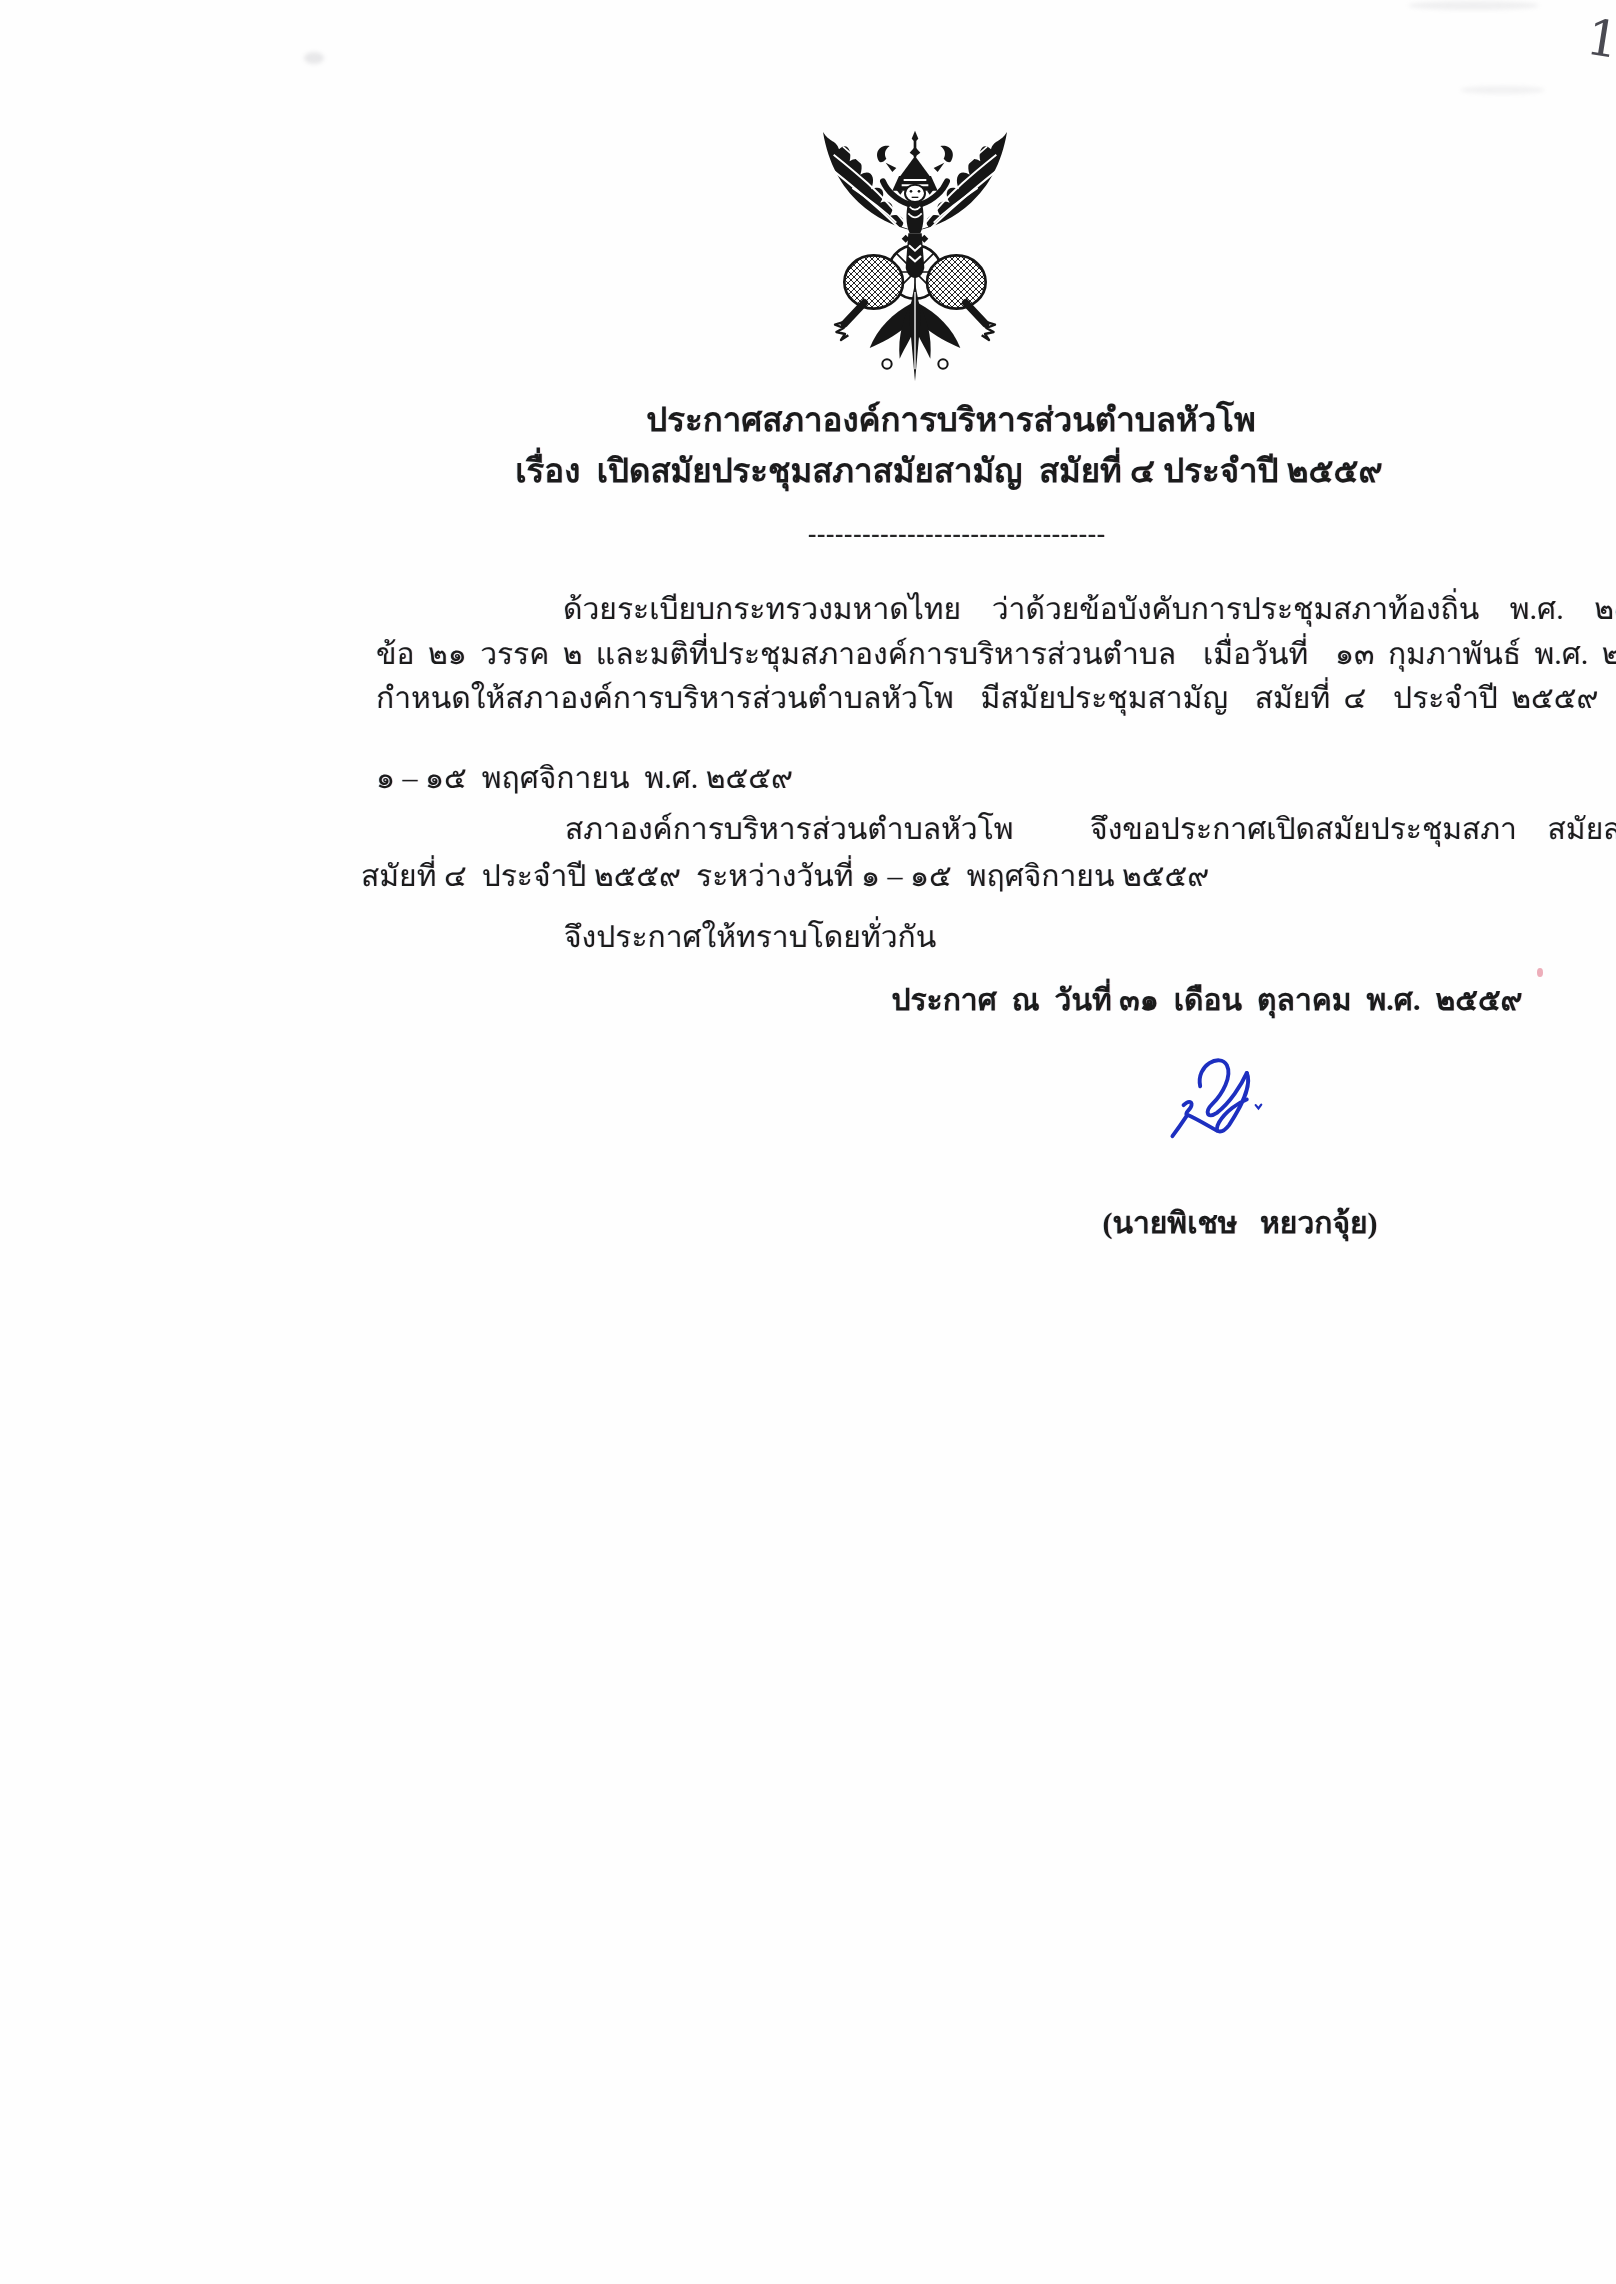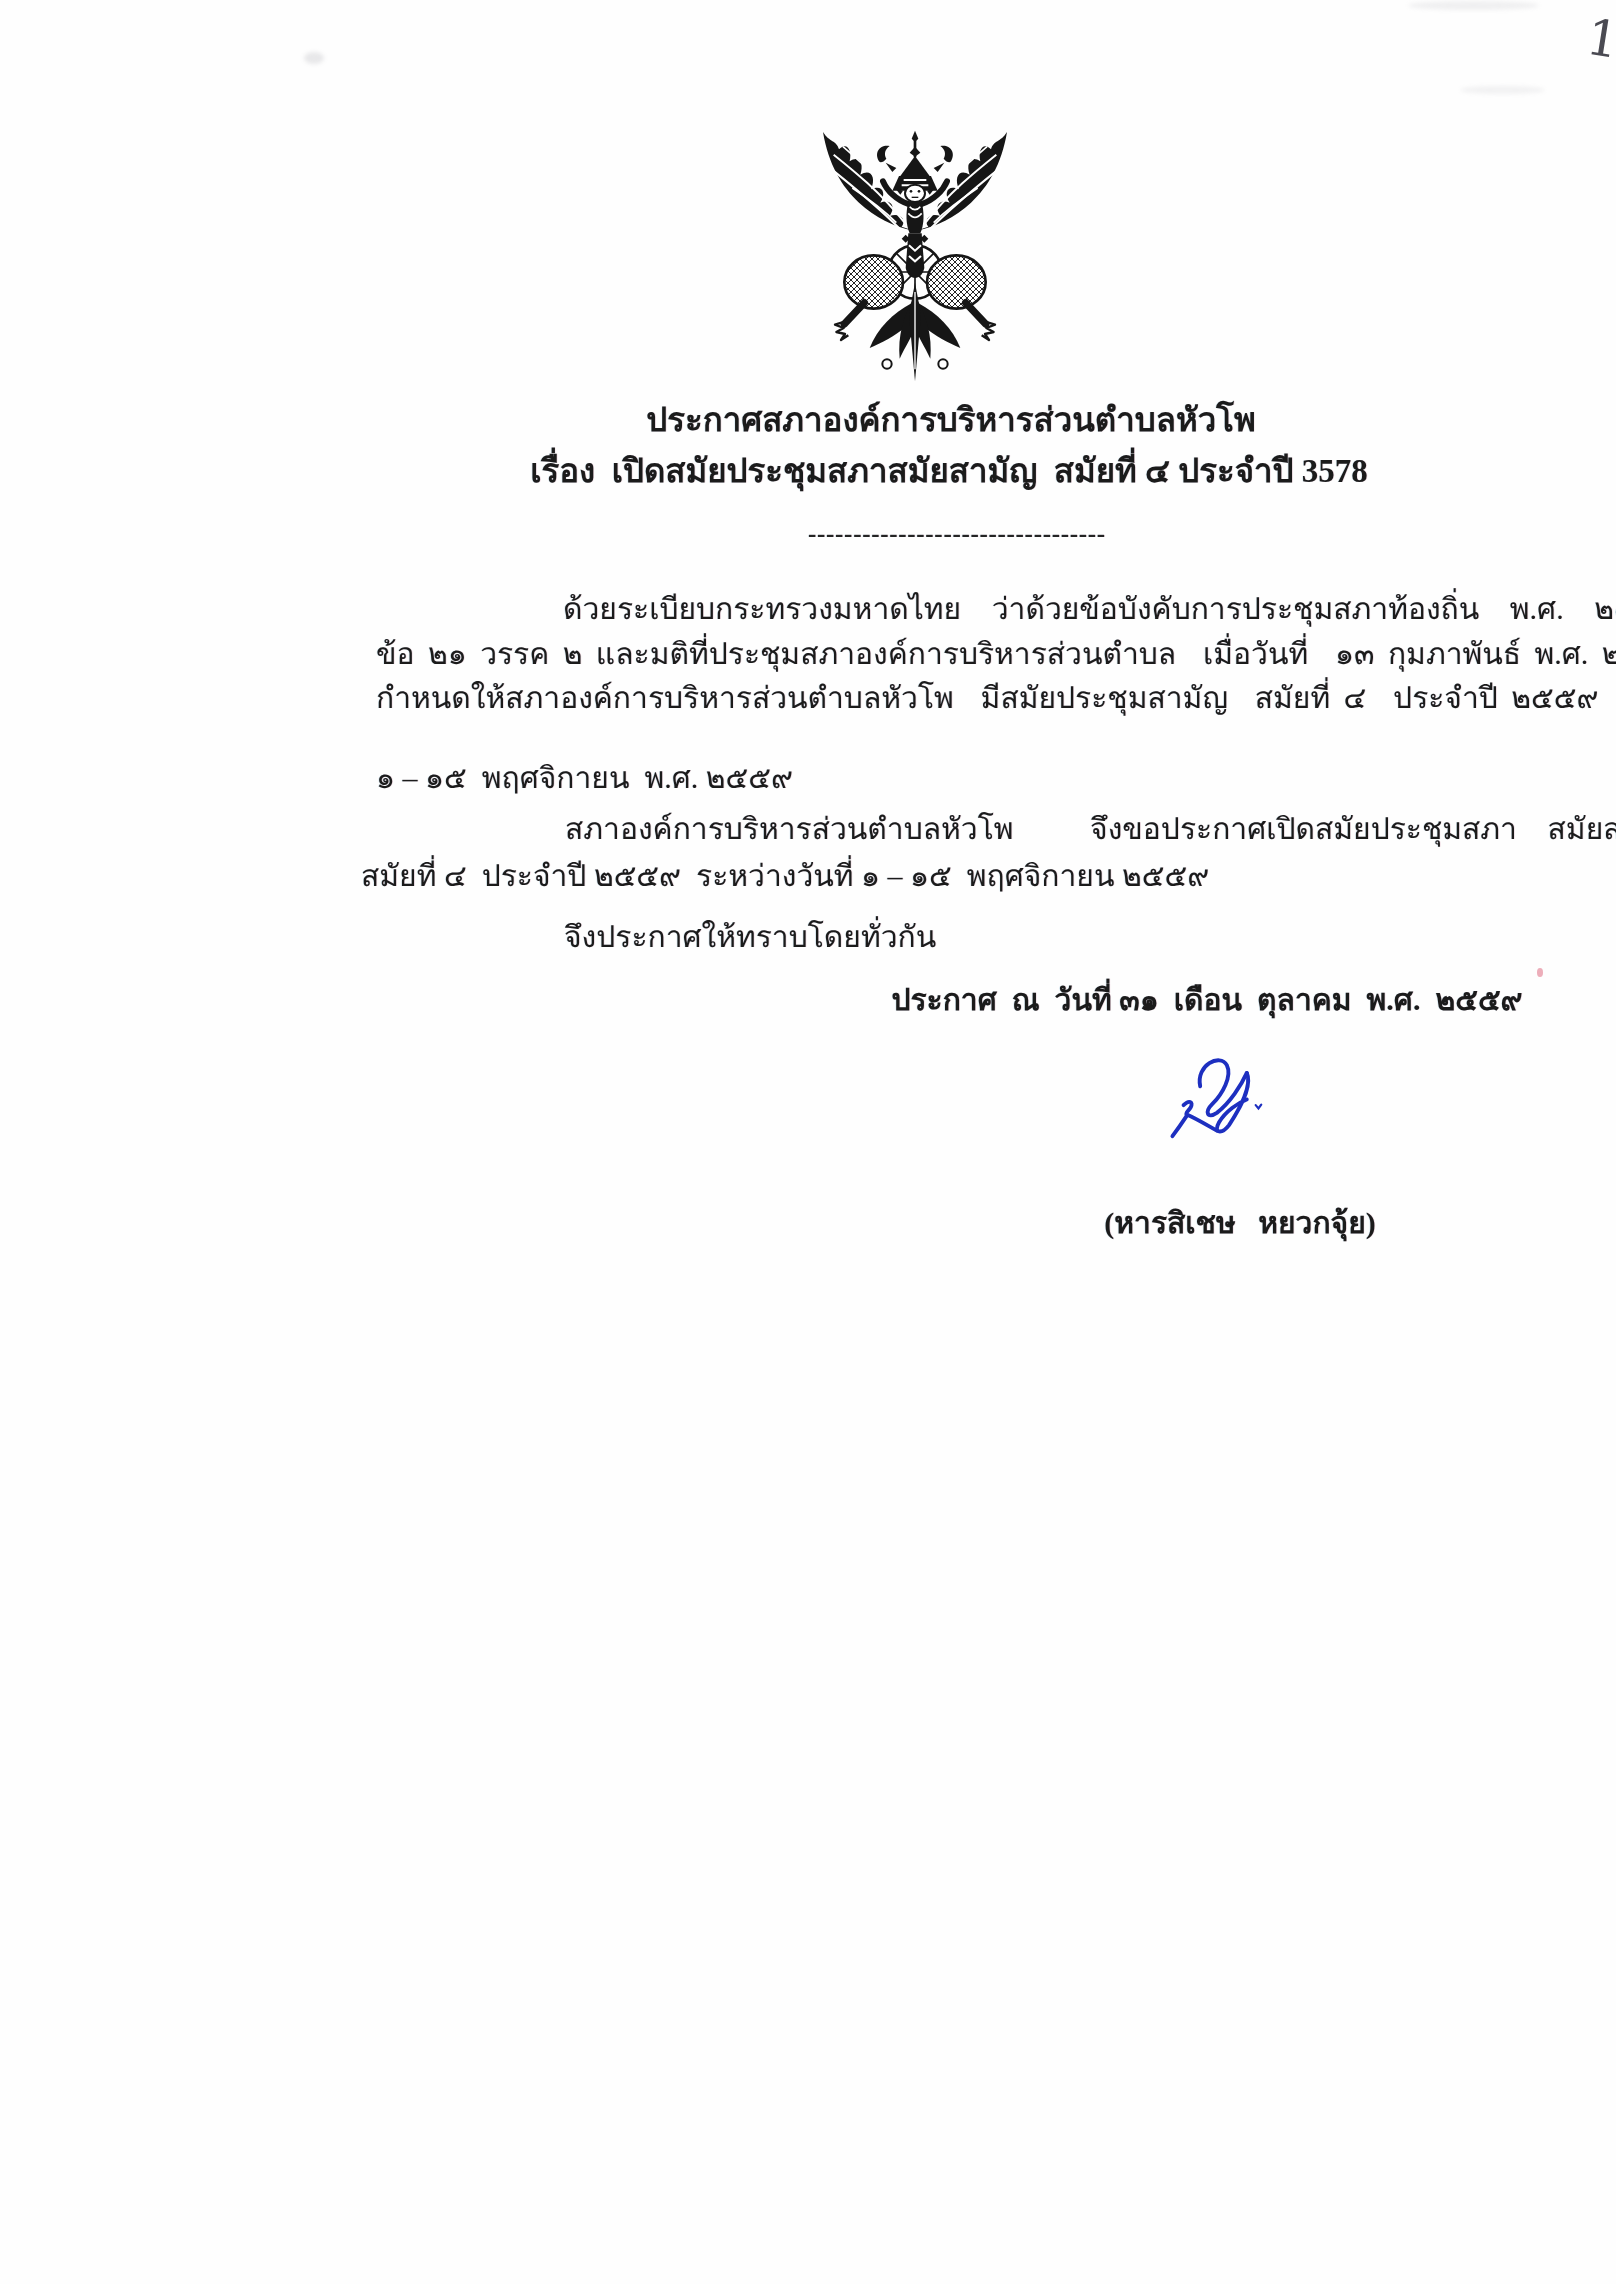--- a/index.html
+++ b/index.html
@@ -156,21 +156,21 @@
       <path d="M141,182 L150,190 L159,182 M141,198 L150,206 L159,198" stroke="#ffffff" stroke-width="3" fill="none"></path>
 
       <path class="k" d="M150,258 C132,288 124,318 127,352 C136,333 146,318 150,305 C154,318 164,333 173,352 C176,318 168,288 150,258 Z"></path>
 
       <path class="k" d="M150,238 L159,286 L150,386 L141,286 Z"></path>
       <path d="M150,252 V368" stroke="#ffffff" stroke-width="2" fill="none"></path>
     </svg>
   </div>
 
   <div class="line title-line centered" style="left:951px; top:399px;">ประกาศสภาองค์การบริหารส่วนตำบลหัวโพ</div>
-  <div class="line title-line centered" style="left:949px; top:450px;">เรื่อง  เปิดสมัยประชุมสภาสมัยสามัญ  สมัยที่ ๔ ประจำปี 3578</div>
+  <div class="line title-line centered" style="left:949px; top:450px;">เรื่อง  เปิดสมัยประชุมสภาสมัยสามัญ  สมัยที่ ๔ ประจำปี ๒๕๕๙</div>
   <div class="line divider-line" style="left:808px; top:518px;">---------------------------------</div>
 
   <div class="line just1" style="left:563px; top:589px;">ด้วยระเบียบกระทรวงมหาดไทย  ว่าด้วยข้อบังคับการประชุมสภาท้องถิ่น  พ.ศ.  ๒๕๔๗</div>
   <div class="line just2" style="left:376px; top:634px;">ข้อ ๒๑ วรรค ๒ และมติที่ประชุมสภาองค์การบริหารส่วนตำบล  เมื่อวันที่  ๑๓ กุมภาพันธ์ พ.ศ. ๒๕๕๘</div>
   <div class="line just2" style="left:376px; top:678px;">กำหนดให้สภาองค์การบริหารส่วนตำบลหัวโพ  มีสมัยประชุมสามัญ  สมัยที่ ๔  ประจำปี ๒๕๕๙  ตั้งแต่วันที่</div>
   <div class="line" style="left:376px; top:722px;margin-top:36px;">๑ – ๑๕  พฤศจิกายน  พ.ศ. ๒๕๕๙</div>
 
   <div class="line just1" style="left:565px; top:809px;">สภาองค์การบริหารส่วนตำบลหัวโพ     จึงขอประกาศเปิดสมัยประชุมสภา  สมัยสามัญ</div>
   <div class="line" style="left:361px; top:856px;">สมัยที่ ๔  ประจำปี ๒๕๕๙  ระหว่างวันที่ ๑ – ๑๕  พฤศจิกายน ๒๕๕๙</div>
 
@@ -183,16 +183,16 @@
       <g fill="none" stroke="#1d2fc0" stroke-width="7" stroke-linecap="round" stroke-linejoin="round">
         <path d="M58,62 C50,24 94,2 106,24 C116,44 98,76 80,94 C66,108 70,122 88,110 C112,92 132,60 142,38"></path>
         <path d="M28,96 C38,86 46,90 41,100 C37,107 30,109 34,115 C28,124 20,136 8,152"></path>
         <path d="M34,113 C52,121 70,132 88,142"></path>
         <path d="M142,38 C152,60 130,102 110,132 C98,148 80,148 92,127 C104,107 126,92 142,86"></path>
       </g>
       <path d="M158,96 l5,6 l5,-7" fill="none" stroke="#1d2fc0" stroke-width="4" stroke-linecap="round"></path>
     </svg>
   </div>
 
-  <div class="line centered" style="left:1240px; top:1203px;">(หารสิเชษ   หยวกจุ้ย)</div>
+  <div class="line centered" style="left:1240px; top:1203px;">(นายพิเชษ   หยวกจุ้ย)</div>
 
 </div>
 
 
 </body></html>

